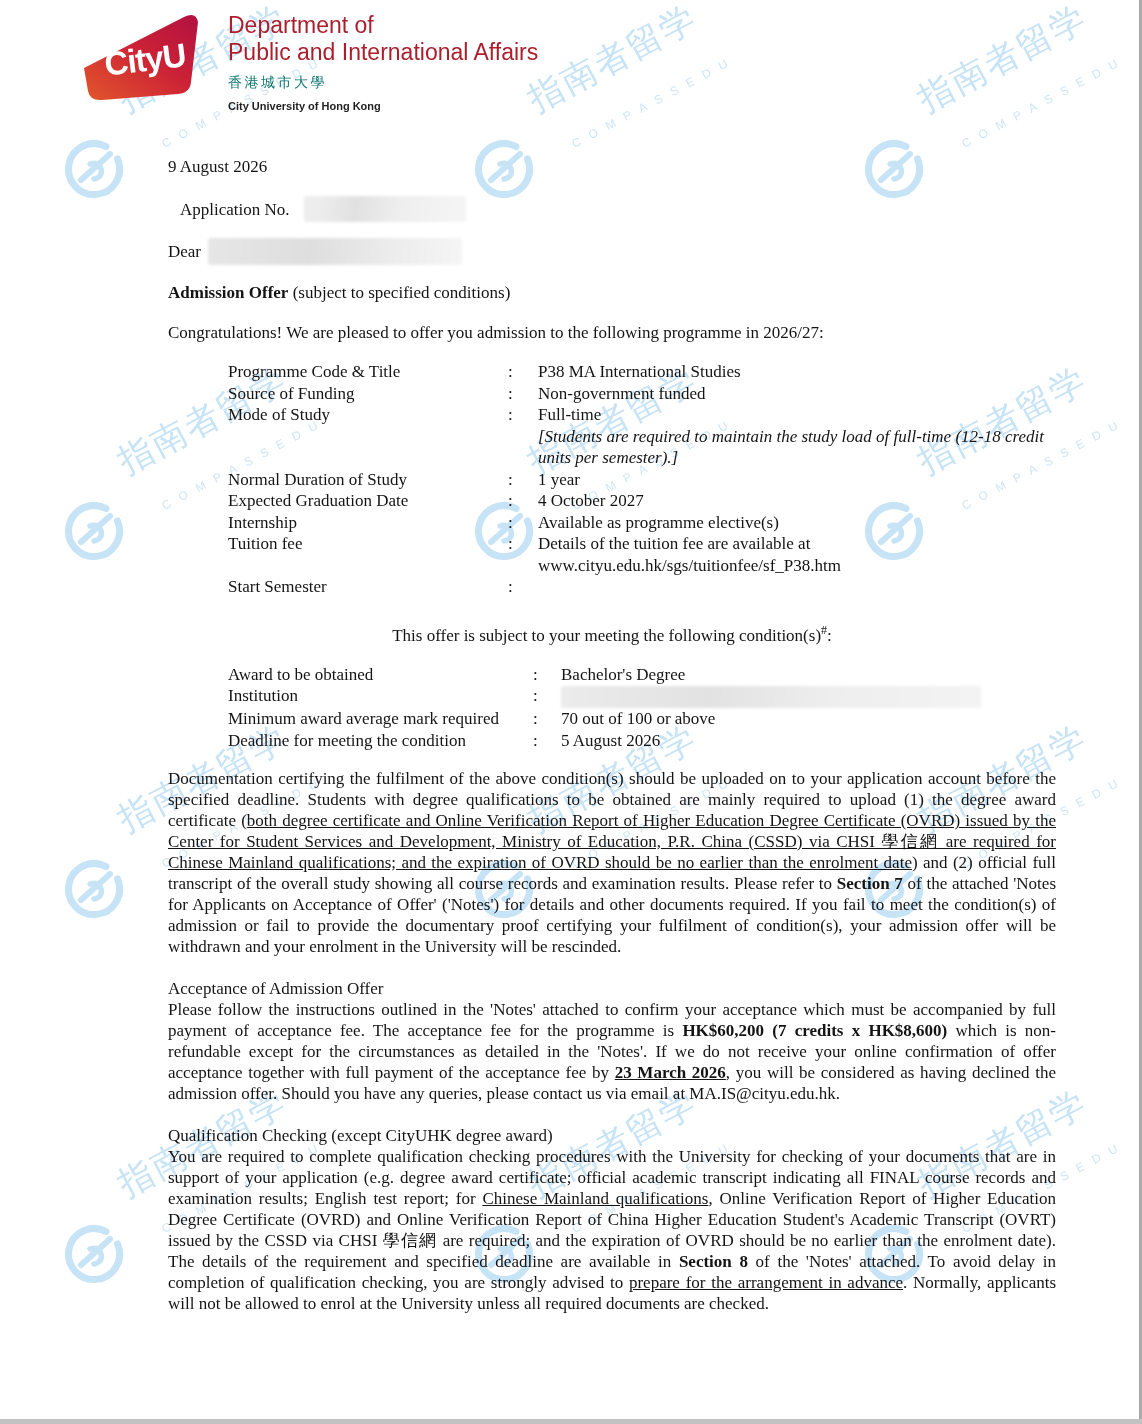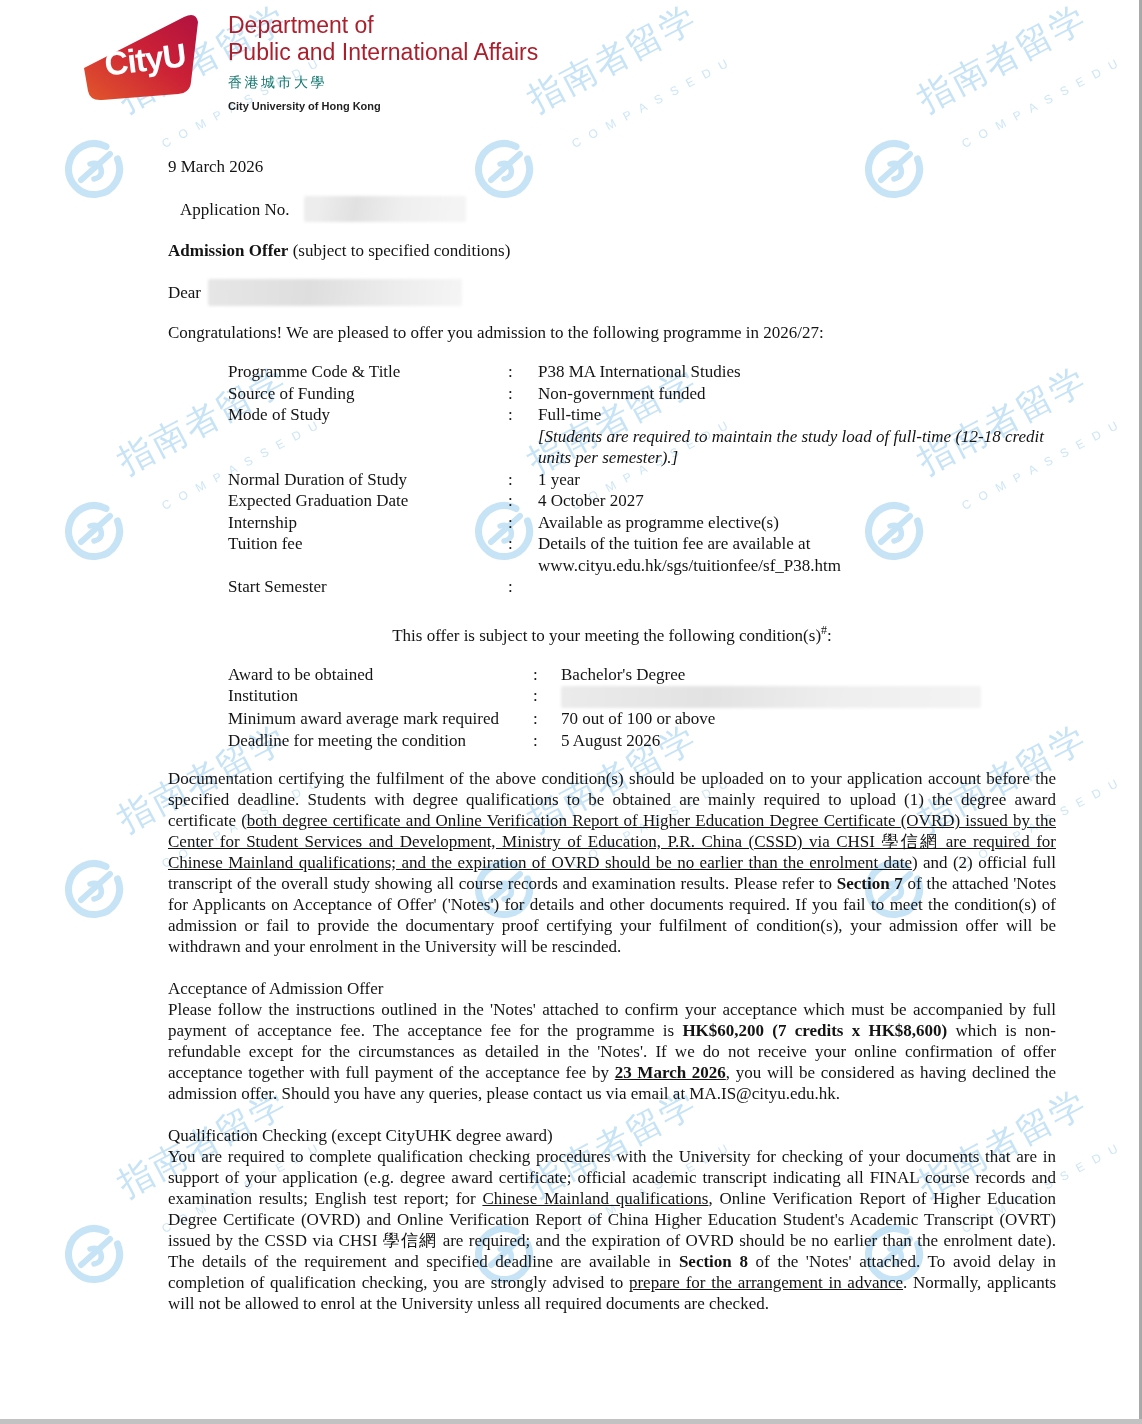--- a/index.html
+++ b/index.html
@@ -214,27 +214,27 @@
         </svg>
       </div>
       <div class="dept">
         <div class="dept-line">Department of</div>
         <div class="dept-line">Public and International Affairs</div>
         <div class="cn-name">香港城市大學</div>
         <div class="en-name">City University of Hong Kong</div>
       </div>
     </div>
 
-    <p class="line date">9 March 2026</p>
+    <p class="line date">9 August 2026</p>
 
     <p class="line app-line"><span>Application No.</span><span class="redact app"></span></p>
 
+    <p class="line dear-line"><span>Dear</span><span class="redact dear"></span></p>
+
     <p class="line subject"><b>Admission Offer</b><span> (subject to specified conditions)</span></p>
-
-    <p class="line dear-line"><span>Dear</span><span class="redact dear"></span></p>
 
     <p class="line intro">Congratulations! We are pleased to offer you admission to the following programme in 2026/27:</p>
 
     <div class="ptable">
       <div>Programme Code &amp; Title</div>
         <div>:</div>
         <div>P38 MA International Studies</div>
       <div>Source of Funding</div>
         <div>:</div>
         <div>Non-government funded</div>

